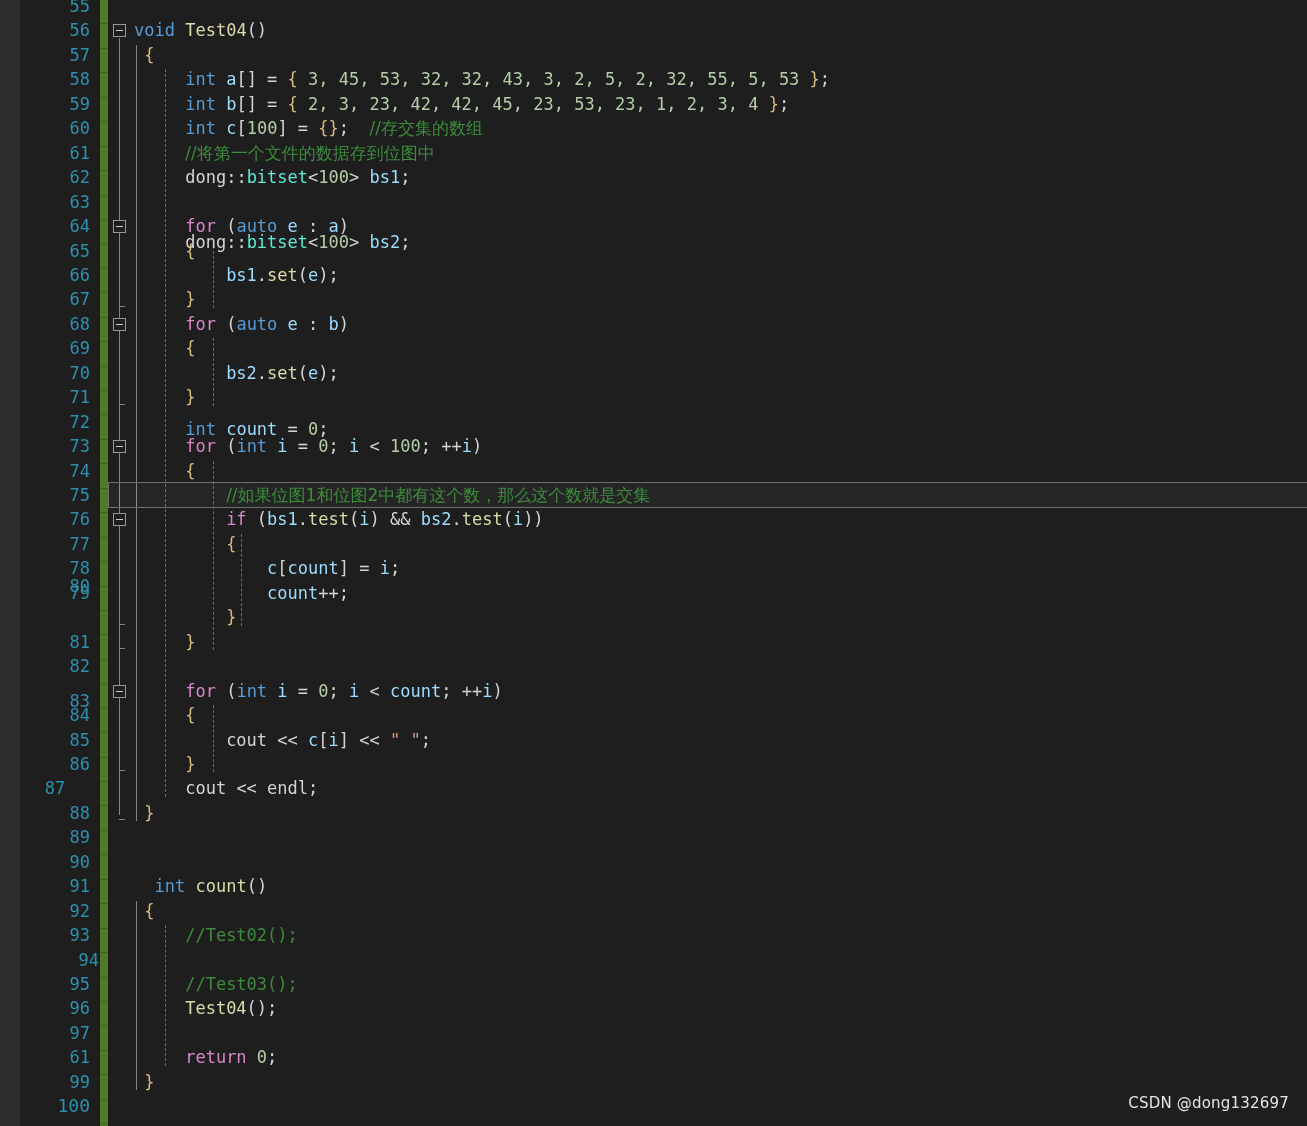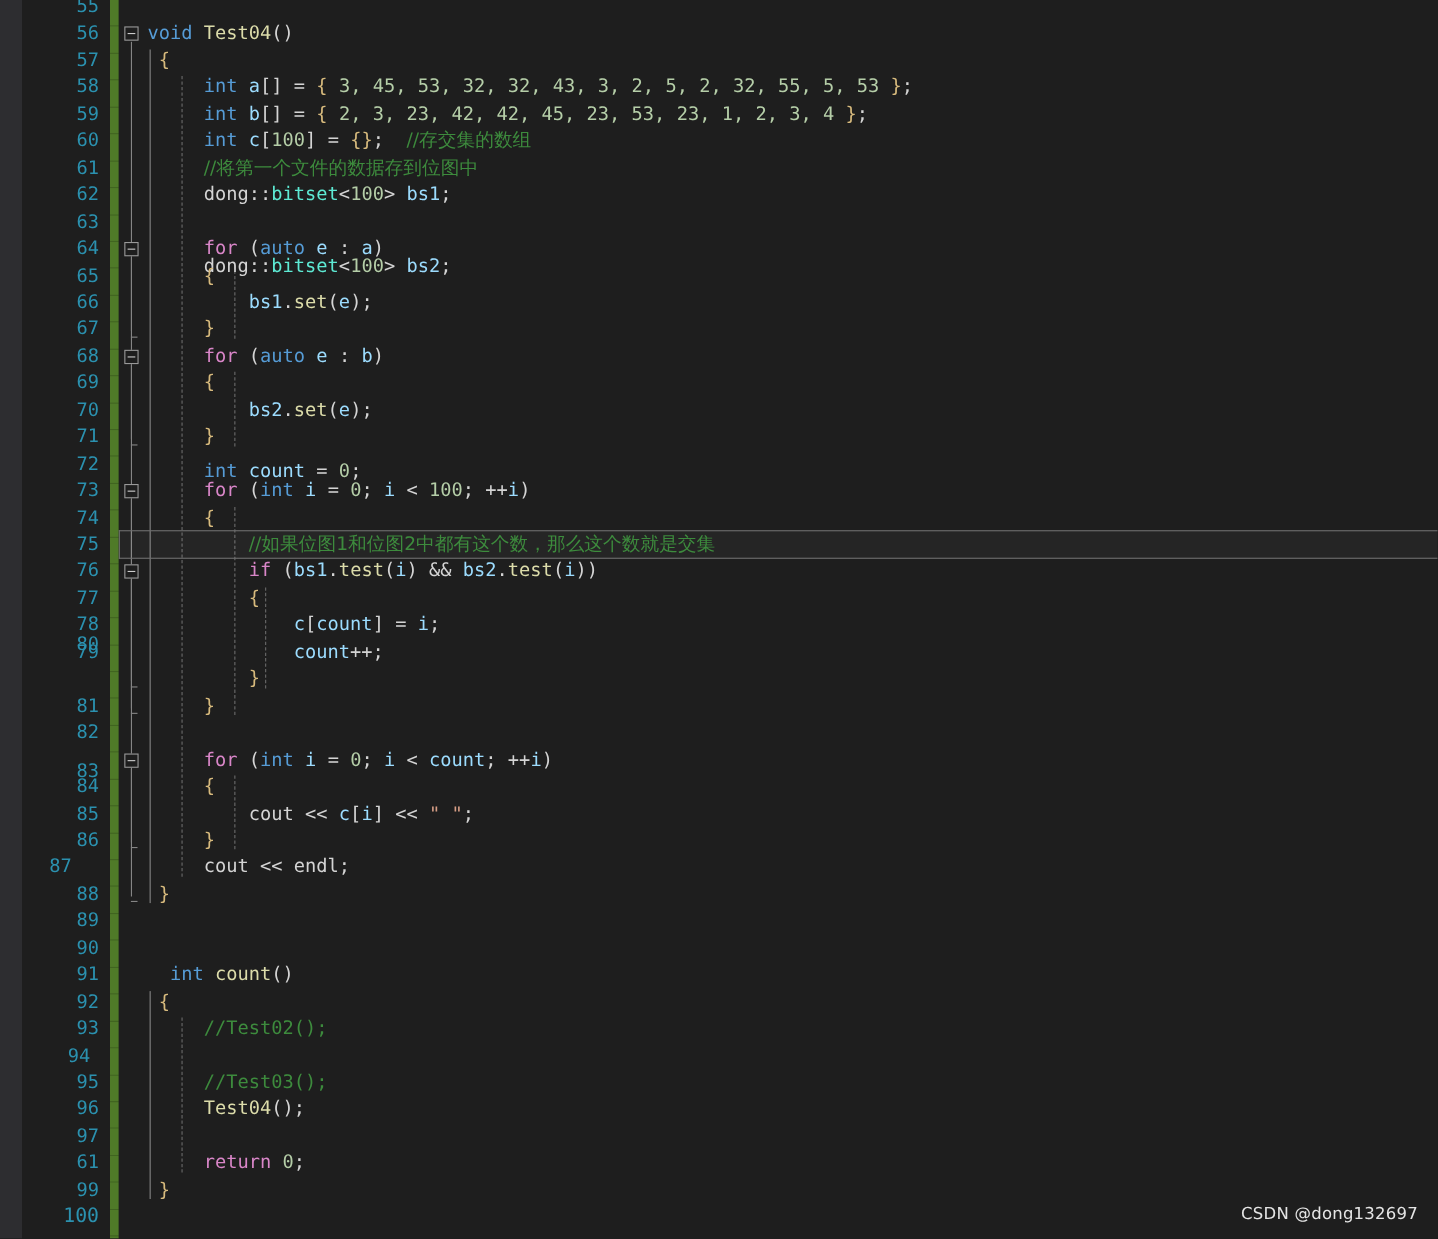--- a/index.html
+++ b/index.html
@@ -354,21 +354,21 @@
       <div class="lineno" style="top: 703.05px; position: absolute; left: 20px;">84</div>
       <div class="lineno" style="top: 727.5px; position: absolute; left: 20px;">85</div>
       <div class="lineno" style="top: 751.95px; position: absolute; left: 20px;">86</div>
       <div class="lineno" style="top: 776.4px; position: absolute; left: 20px; text-align: center;">87</div>
       <div class="lineno" style="top: 800.85px; position: absolute; left: 20px;">88</div>
       <div class="lineno" style="top: 825.3px; position: absolute; left: 20px;">89</div>
       <div class="lineno" style="top: 849.75px; position: absolute; left: 20px;">90</div>
       <div class="lineno" style="top: 874.2px; position: absolute; left: 20px;">91</div>
       <div class="lineno" style="top: 898.65px; position: absolute; left: 20px;">92</div>
       <div class="lineno" style="top: 923.1px; position: absolute; left: 20px;">93</div>
-      <div class="lineno" style="top: 947.55px; position: absolute; left: 12px;">94</div>
+      <div class="lineno" style="top: 947.55px; position: absolute; left: 29px;">94</div>
       <div class="lineno" style="top: 972px; position: absolute; left: 20px;">95</div>
       <div class="lineno" style="top: 996.45px; position: absolute; left: 20px;">96</div>
       <div class="lineno" style="top: 1020.9px; position: absolute; left: 20px;">97</div>
       <div class="lineno" style="top: 1045.35px; position: absolute; left: 20px;">61</div>
       <div class="lineno" style="top: 1069.8px; position: absolute; left: 20px;">99</div>
       <div class="lineno big" style="top: 1094.25px; position: absolute; left: 20px;">100</div>
     </div>
 
   <div class="watermark">CSDN @dong132697</div>
 </div>

